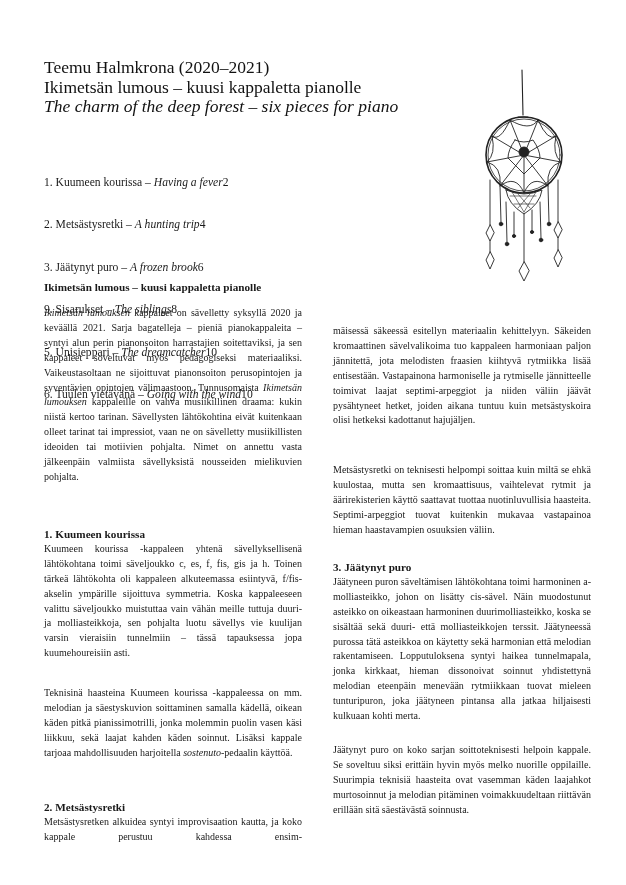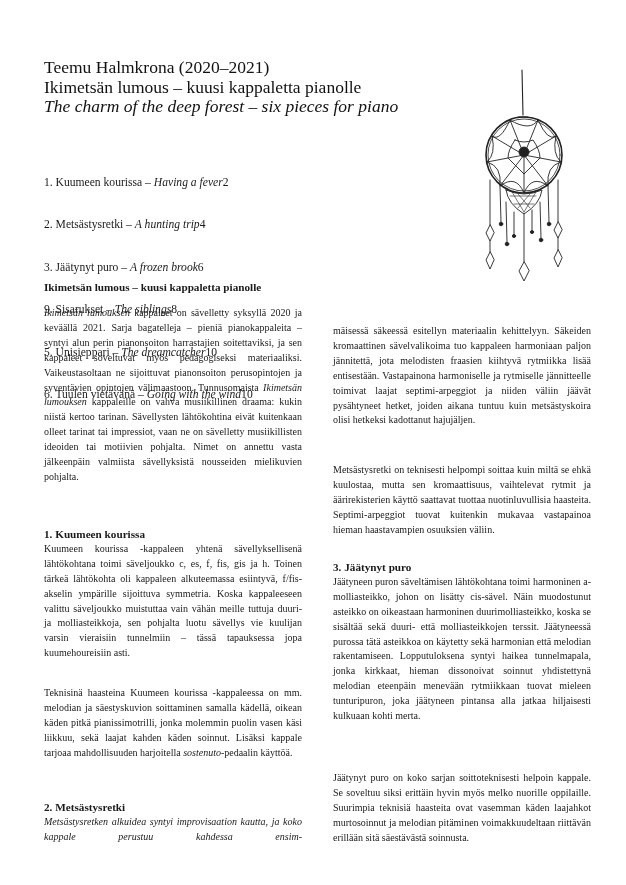--- a/index.html
+++ b/index.html
@@ -112,31 +112,31 @@
   <div class="blk" style="left:44px; top:527px;">
     <p class="heading">1. Kuumeen kourissa</p>
     <p class="para">Kuumeen kourissa -kappaleen yhtenä sävellyksellisenä lähtökohtana toimi säveljoukko c, es, f, fis, gis ja h. Toinen tärkeä lähtökohta oli kappaleen alkuteemassa esiintyvä, f/fis-akselin ympärille sijoittuva symmetria. Koska kappaleeseen valittu säveljoukko muistuttaa vain vähän meille tuttuja duuri- ja molliasteikkoja, sen pohjalta luotu sävellys vie kuulijan varsin vieraisiin tunnelmiin – tässä tapauksessa jopa kuumehoureisiin asti.</p>
   </div>
   <div class="blk" style="left:44px; top:686px;">
     <p class="para"><span>Teknisinä haasteina Kuumeen kourissa -kappaleessa on mm. melodian ja säestyskuvion soittaminen samalla kädellä, oikean käden pitkä pianissimotrilli, jonka molemmin puolin vasen käsi liikkuu, sekä laajat kahden käden soinnut. Lisäksi kappale tarjoaa mahdollisuuden harjoitella </span><i>sostenuto</i><span>-pedaalin käyttöä.</span></p>
   </div>
 
   <div class="blk" style="left:44px; top:800px;">
     <p class="heading">2. Metsästysretki</p>
-    <p class="para" style="text-align-last: justify; font-style: italic;">Metsästysretken alkuidea syntyi improvisaation kautta, ja koko kappale perustuu kahdessa ensim-</p>
+    <p class="para" style="text-align-last: justify;">Metsästysretken alkuidea syntyi improvisaation kautta, ja koko kappale perustuu kahdessa ensim-</p>
   </div>
 
   <div class="blk" style="left:333px; top:292px;margin-top:32px;">
     <p class="para">mäisessä säkeessä esitellyn materiaalin kehittelyyn. Säkeiden kromaattinen sävelvalikoima tuo kappaleen harmoniaan paljon jännitettä, jota melodisten fraasien kiihtyvä rytmiikka lisää entisestään. Vastapainona harmoniselle ja rytmiselle jännitteelle toimivat laajat septimi-arpeggiot ja niiden väliin jäävät pysähtyneet hetket, joiden aikana tuntuu kuin metsästyskoira olisi hetkeksi kadottanut hajujäljen.</p>
   </div>
   <div class="blk" style="left:333px; top:439px;margin-top:24px;">
     <p class="para">Metsästysretki on teknisesti helpompi soittaa kuin miltä se ehkä kuulostaa, mutta sen kromaattisuus, vaihtelevat rytmit ja äärirekisterien käyttö saattavat tuottaa nuotinluvullisia haasteita. Septimi-arpeggiot tuovat kuitenkin mukavaa vastapainoa hieman haastavampien osuuksien väliin.</p>
   </div>
 
   <div class="blk" style="left:333px; top:560px;">
     <p class="heading">3. Jäätynyt puro</p>
     <p class="para">Jäätyneen puron säveltämisen lähtökohtana toimi harmoninen a-molliasteikko, johon on lisätty cis-sävel. Näin muodostunut asteikko on oikeastaan harmoninen duurimolliasteikko, koska se sisältää sekä duuri- että molliasteikkojen terssit. Jäätyneessä purossa tätä asteikkoa on käytetty sekä harmonian että melodian rakentamiseen. Lopputuloksena syntyi haikea tunnelmapala, jonka kirkkaat, hieman dissonoivat soinnut yhdistettynä melodian eteenpäin menevään rytmiikkaan tuovat mieleen tunturipuron, joka jäätyneen pintansa alla jatkaa hiljaisesti kulkuaan kohti merta.</p>
   </div>
-  <div class="blk" style="left:333px; top:743px;margin-top:28px;">
+  <div class="blk" style="left:333px; top:743px;">
     <p class="para">Jäätynyt puro on koko sarjan soittoteknisesti helpoin kappale. Se soveltuu siksi erittäin hyvin myös melko nuorille oppilaille. Suurimpia teknisiä haasteita ovat vasemman käden laajahkot murtosoinnut ja melodian pitäminen voimakkuudeltaan riittävän erillään sitä säestävästä soinnusta.</p>
   </div>
 
 </div>
 
 </body></html>

